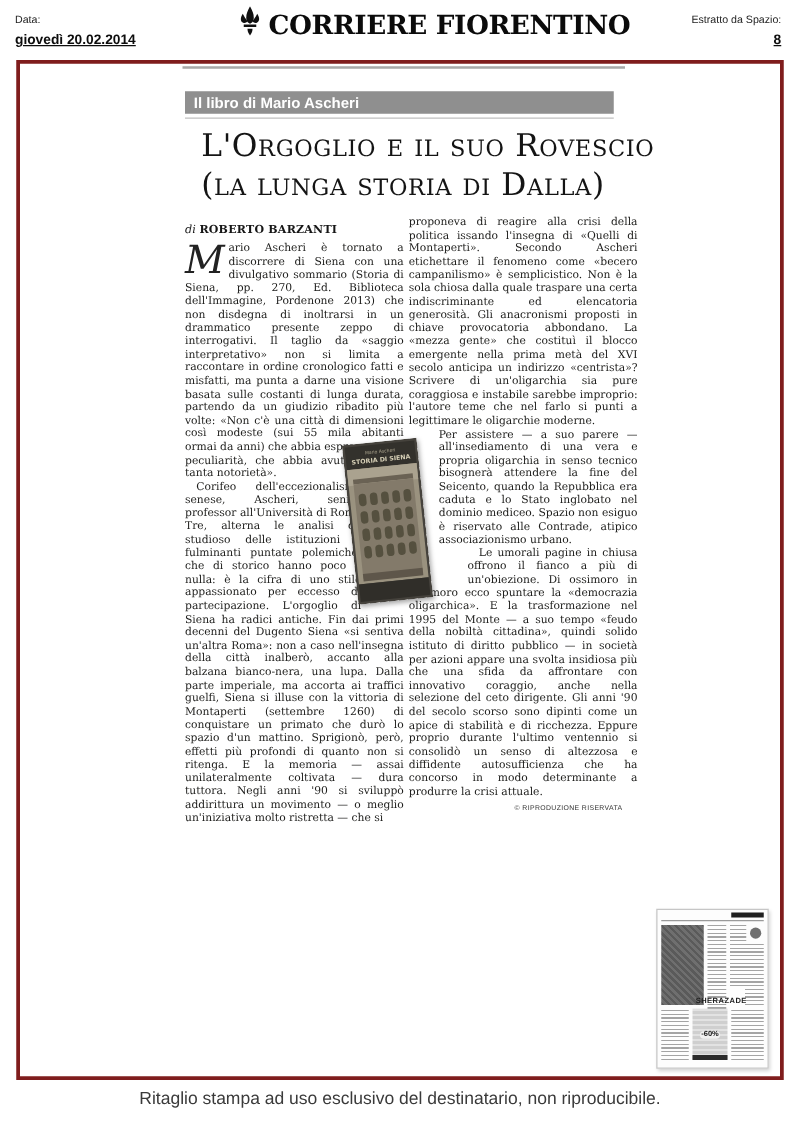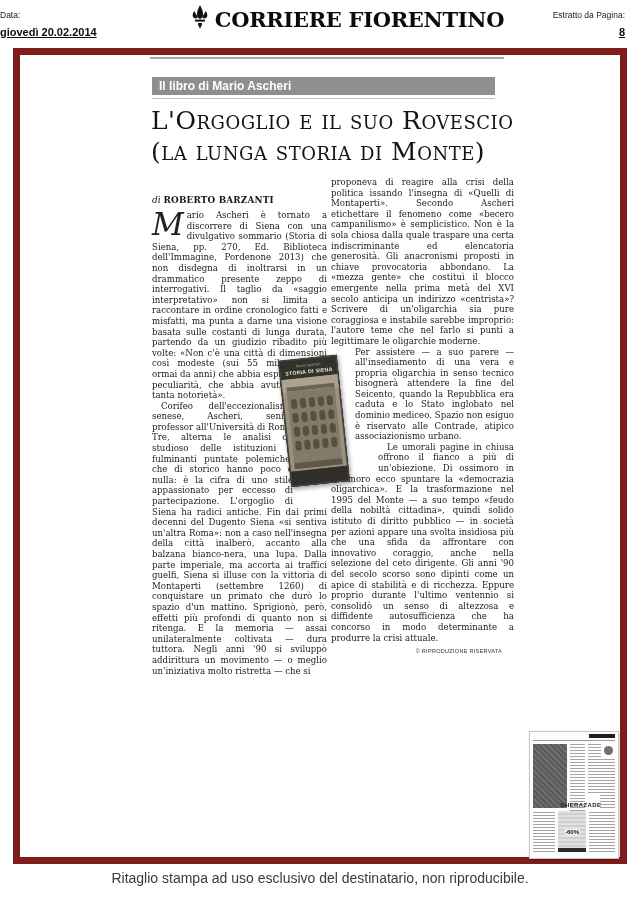--- a/index.html
+++ b/index.html
@@ -1,48 +1,48 @@
 <!DOCTYPE html>
 <html><head>
 <meta charset="utf-8">
 <style>
   * { margin:0; padding:0; box-sizing:border-box; }
   html,body { width:640px; height:904px; background:#ffffff; position:relative;
               font-family:"Liberation Sans", sans-serif; color:#111; overflow:hidden; }
 
   
-  .hdr-left  { position:absolute; left:0;  top:10px; }
+  .hdr-left  { position:absolute; left:12px;  top:10px; }
   .hdr-right { position:absolute; right:15px; top:10px; text-align:right; }
   .hdr-label { font-size:8.5px; color:#222; }
   .hdr-value { font-size:11px; font-weight:bold; margin-top:6px; color:#0d0d0d;text-decoration:underline; }
   .masthead  { position:absolute; left:0; top:5px; width:640px; height:28px;
                display:flex; justify-content:center; align-items:center; gap:7px;margin-left:28px; }
   .masthead-text { font-family:"DejaVu Serif", serif; font-weight:bold; font-size:21px;
                    letter-spacing:-0.3px; color:#0b0b0b; white-space:nowrap; }
 
   
   .clipbox { position:absolute; left:13px; top:48px; width:614px; height:816px;
-             border:7px solid #7f1d1d; background:#fff; }
+             border:3px solid #7f1d1d; background:#fff; }
   .top-rule { position:absolute; left:130px; top:2px; width:354px; height:2px; background:#a8a8a8; }
 
   .kicker { position:absolute; left:132px; top:22px; width:343px; height:18px;
             background:#8f8f8f; color:#fff; font-weight:bold; font-size:12px;
             line-height:18px; padding-left:7px; }
   .kicker-underline { position:absolute; left:132px; top:43px; width:343px; height:1px; background:#c0c0c0; }
 
-  .headline { position:absolute; left:131px; top:50px; width:365px;
+  .headline { position:absolute; left:145px; top:50px; width:365px;
               font-family:"DejaVu Serif", serif; font-variant:small-caps;
               font-size:25px; line-height:31px; letter-spacing:0.5px; color:#141414; }
 
   
   .columns { position:absolute; left:132px; top:122px; width:372px; display:flex; gap:4px; }
   .col-left  { width:175px; }
   .col-right { width:183px; }
 
-  .byline { margin:18px 0 5px; font-family:"DejaVu Serif", serif; font-size:9px; color:#161616; }
+  .byline { margin:6px 0 5px; font-family:"DejaVu Serif", serif; font-size:9px; color:#161616; }
   .byline-prefix { font-style:italic; }
   .byline-name   { font-weight:bold; font-size:8.8px; letter-spacing:0.2px; }
 
   p.body { font-family:"DejaVu Serif", serif; font-size:8.6px;
            line-height:10.6px; text-align:justify; color:#1c1c1a; }
   p.indent { text-indent:9px; }
   p.dropcap::first-letter { float:left; font-size:31px; line-height:26px;
                             padding:1px 3px 0 0; font-style:italic; color:#222; }
 
   .spacer-r  { float:right; width:31px; height:103px; margin-left:3px; }
@@ -102,33 +102,33 @@
       <path d="M2.2 6 C0.2 9 0.2 12 2.2 13 C4 14 5 13 6 12 C4.4 10 3.2 8 2.2 6 Z" fill="#111"></path>
       <path d="M13.8 6 C15.8 9 15.8 12 13.8 13 C12 14 11 13 10 12 C11.6 10 12.8 8 13.8 6 Z" fill="#111"></path>
       <rect x="3" y="14.6" width="10" height="2" fill="#111"></rect>
       <path d="M6 18 C6 20 6.6 21.4 8 23.4 C9.4 21.4 10 20 10 18 Z" fill="#111"></path>
     </svg>
   </span>
   <span class="masthead-text">CORRIERE FIORENTINO</span>
 </div>
 
 <div class="hdr-right">
-  <div class="hdr-label">Estratto da Pagina:</div>
+  <div class="hdr-label">Estratto da Spazio:</div>
   <div class="hdr-value">8</div>
 </div>
 
 <div class="clipbox">
   <div class="top-rule"></div>
 
   <div class="kicker">Il libro di Mario Ascheri</div>
   <div class="kicker-underline"></div>
 
   <div class="headline">
     <div>L'Orgoglio e il suo Rovescio</div>
-    <div>(la lunga storia di Monte)</div>
+    <div>(la lunga storia di Dalla)</div>
   </div>
 
   <div class="columns">
 
     <div class="cover">
       <svg width="60" height="128" viewBox="0 0 60 128">
         <rect width="60" height="128" fill="#45423c"></rect>
         <rect x="2" y="2" width="56" height="18" fill="#33312c"></rect>
         <text x="30" y="9" text-anchor="middle" font-size="3.6" fill="#a9a28c" font-family="DejaVu Sans, sans-serif">Mario Ascheri</text>
         <text x="30" y="16" text-anchor="middle" font-size="5" font-weight="bold" fill="#d6cfb6" font-family="DejaVu Sans, sans-serif">STORIA DI SIENA</text>

